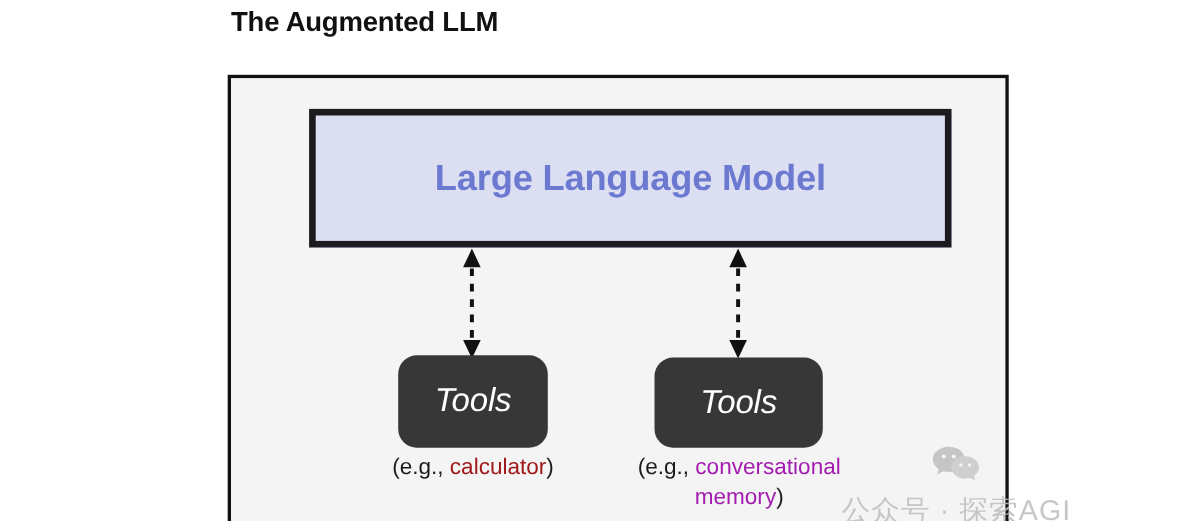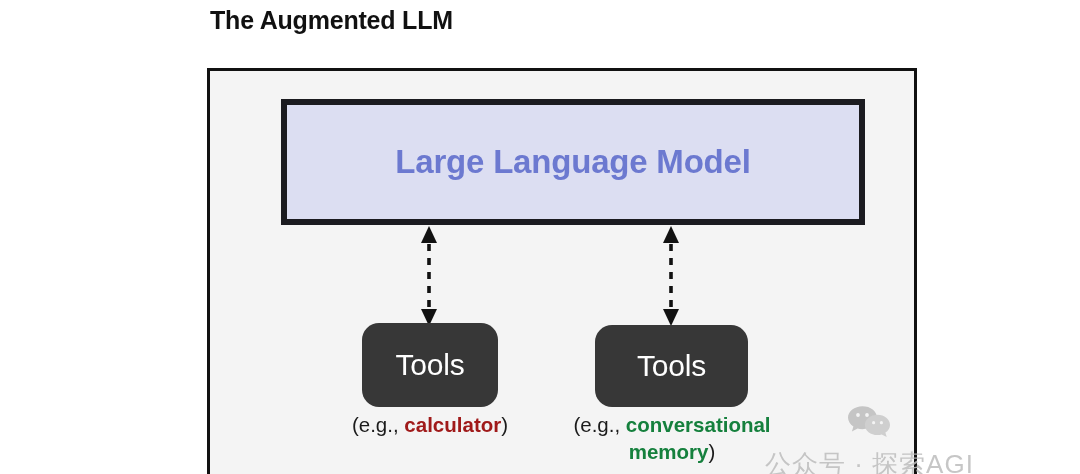--- a/index.html
+++ b/index.html
@@ -73,20 +73,21 @@
     display: flex;
     align-items: center;
     justify-content: center;
   }
   .node-label {
     color: #ffffff;
     font-size: 30px;
     font-weight: normal;
     letter-spacing: -0.2px;
     white-space: nowrap;
+    font-style: italic;
   }
   #tools-box {
     left: 152px;         
     top: 252px;          
     width: 136px;        
     height: 84px;        
   }
   #memory-box {
     left: 385px;         
     top: 254px;          
@@ -112,35 +113,35 @@
 
   
   .caption {
     position: absolute;
     font-size: 20.5px;
     color: #1b1b1b;
     line-height: 27px;
     text-align: center;
   }
   .caption b {
-    font-weight: bold;
+    font-weight: normal;
   }
   #tools-caption {
     left: 120px;         
     top: 340px;          
     width: 200px;
     white-space: nowrap;
   }
   #memory-caption {
     left: 338px;         
     top: 340px;
     width: 248px;
   }
   .kw-calculator { color: #a01a1a; }
-  .kw-memory { color: #15803d; }
+  .kw-memory { color: #a21caf; }
 
   
   #watermark {
     position: absolute;
     left: 765px;
     top: 404px;
     display: flex;
     align-items: center;
     gap: 9px;
     opacity: 0.85;

